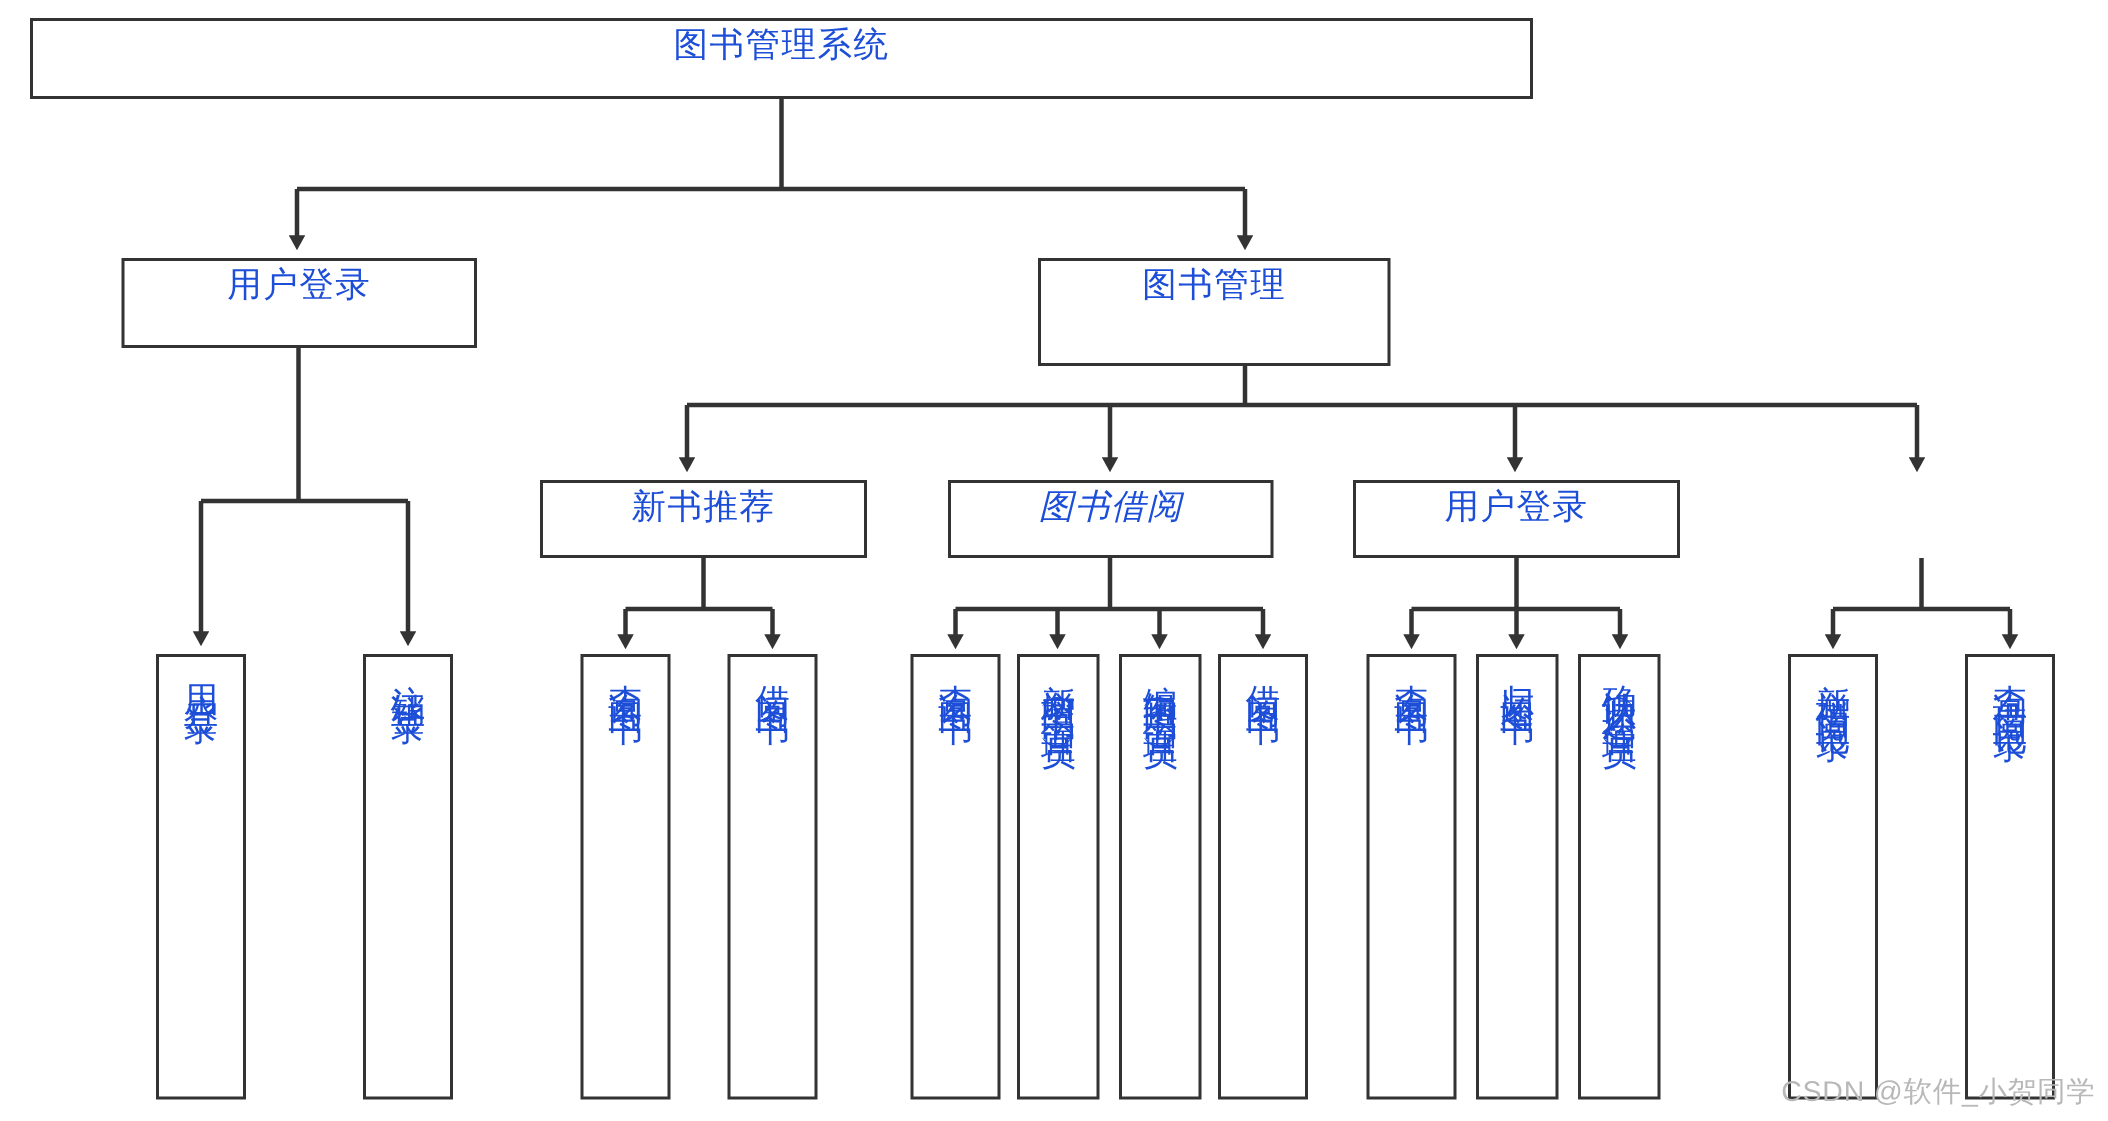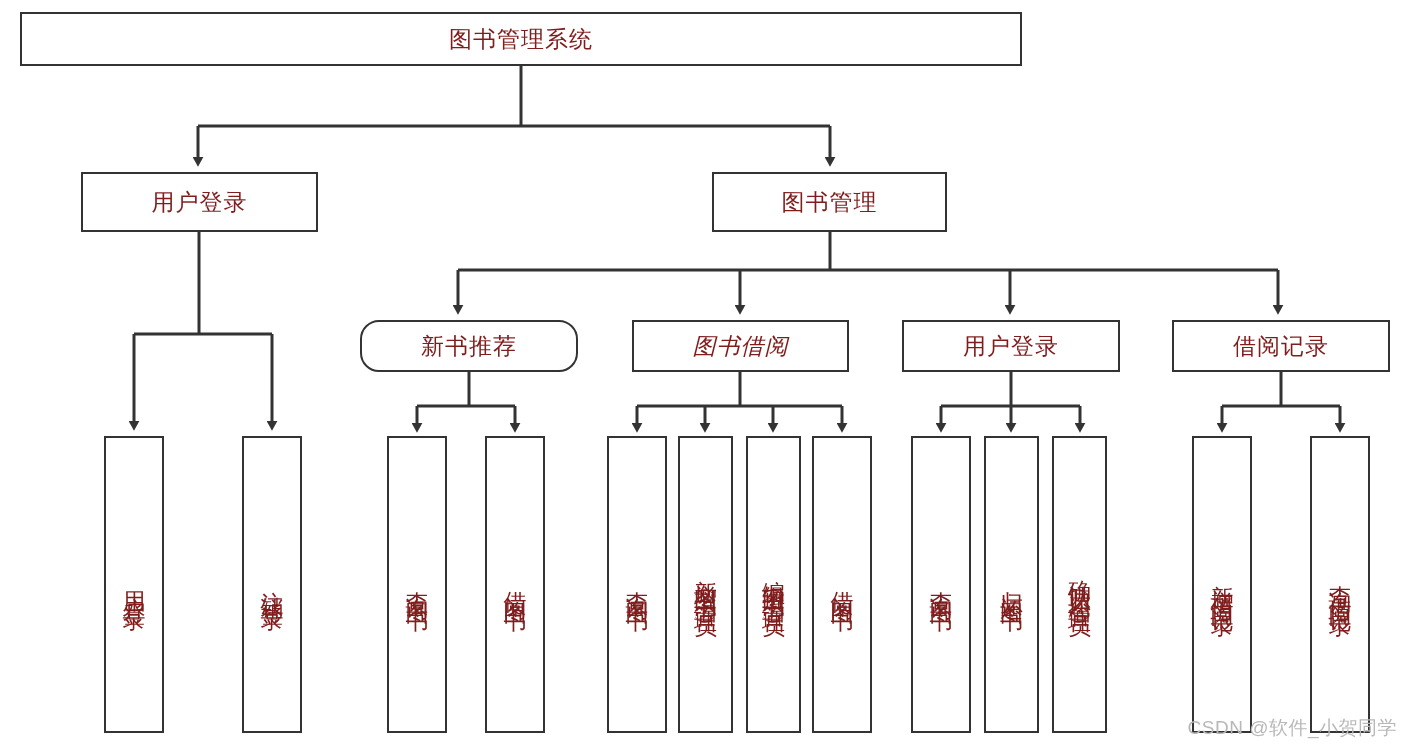--- a/index.html
+++ b/index.html
@@ -24,23 +24,22 @@
     width: 1405px;
     height: 747px;
     pointer-events: none;
   }
   .node {
     position: absolute;
     box-sizing: border-box;
     border: 2px solid #333333;
     background: #ffffff;
     display: flex;
-    align-items: center;
     justify-content: center;
-    color: #7f1d1d;
+    color: #1d4ed8;
   }
   .node.h {
     font-size: 23px;
     letter-spacing: 1px;
   }
   .node.v {
     font-size: 23px;
   }
   .node.v .vtext {
     writing-mode: vertical-rl;
@@ -118,35 +117,32 @@
     </g>
   </svg>
 
   <div class="node h" style="left:20px; top:12px; width:1002px; height:54px;">
     <span>图书管理系统</span>
   </div>
 
   <div class="node h" style="left:81px; top:172px; width:237px; height:60px;">
     <span>用户登录</span>
   </div>
-  <div class="node h" style="left:712px; top:172px; width:235px; height:60px;">
+  <div class="node h" style="left:692px; top:172px; width:235px; height:72px;">
     <span>图书管理</span>
   </div>
 
-  <div class="node h" style="left:360px; top:320px; width:218px; height:52px;border-radius:19px;">
+  <div class="node h" style="left:360px; top:320px; width:218px; height:52px;">
     <span>新书推荐</span>
   </div>
   <div class="node h" style="left:632px; top:320px; width:217px; height:52px;font-style:italic;">
     <span>图书借阅</span>
   </div>
   <div class="node h" style="left:902px; top:320px; width:218px; height:52px;">
     <span>用户登录</span>
-  </div>
-  <div class="node h" style="left:1172px; top:320px; width:218px; height:52px;">
-    <span>借阅记录</span>
   </div>
 
   <div class="node v" style="left:104px; top:436px; width:60px; height:297px;">
     <span class="vtext">用户登录</span>
   </div>
   <div class="node v" style="left:242px; top:436px; width:60px; height:297px;">
     <span class="vtext">注销登录</span>
   </div>
 
   <div class="node v" style="left:387px; top:436px; width:60px; height:297px;">

